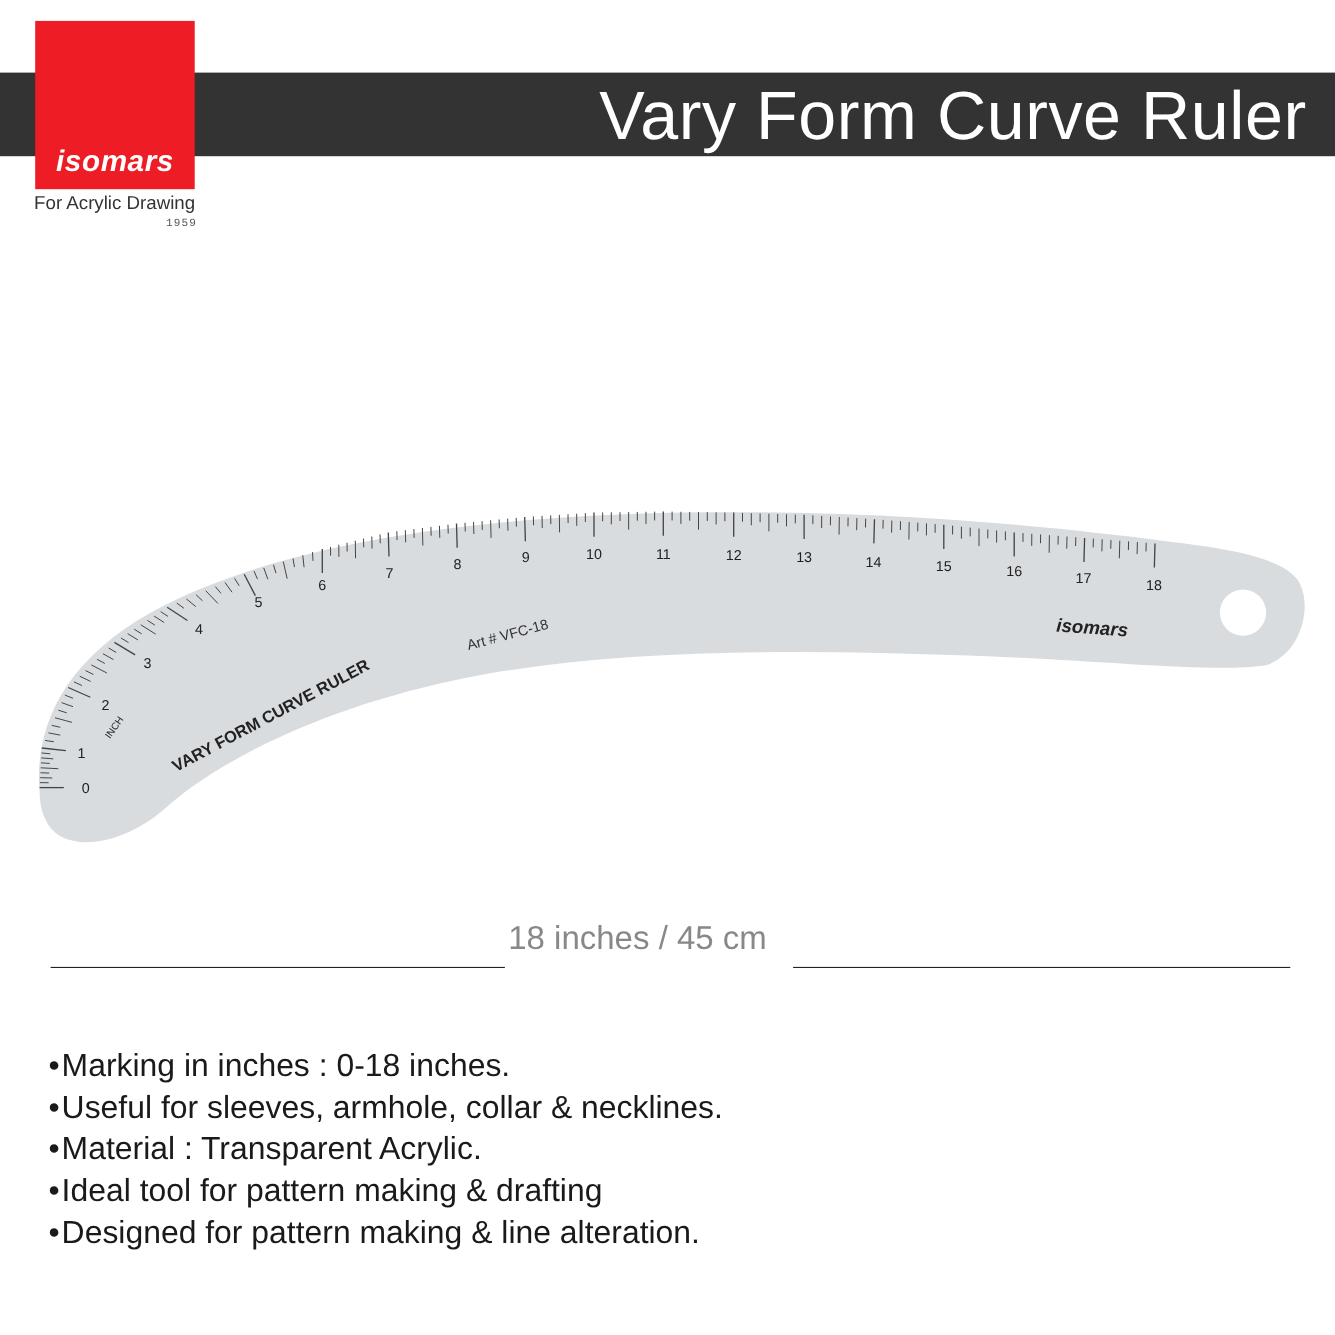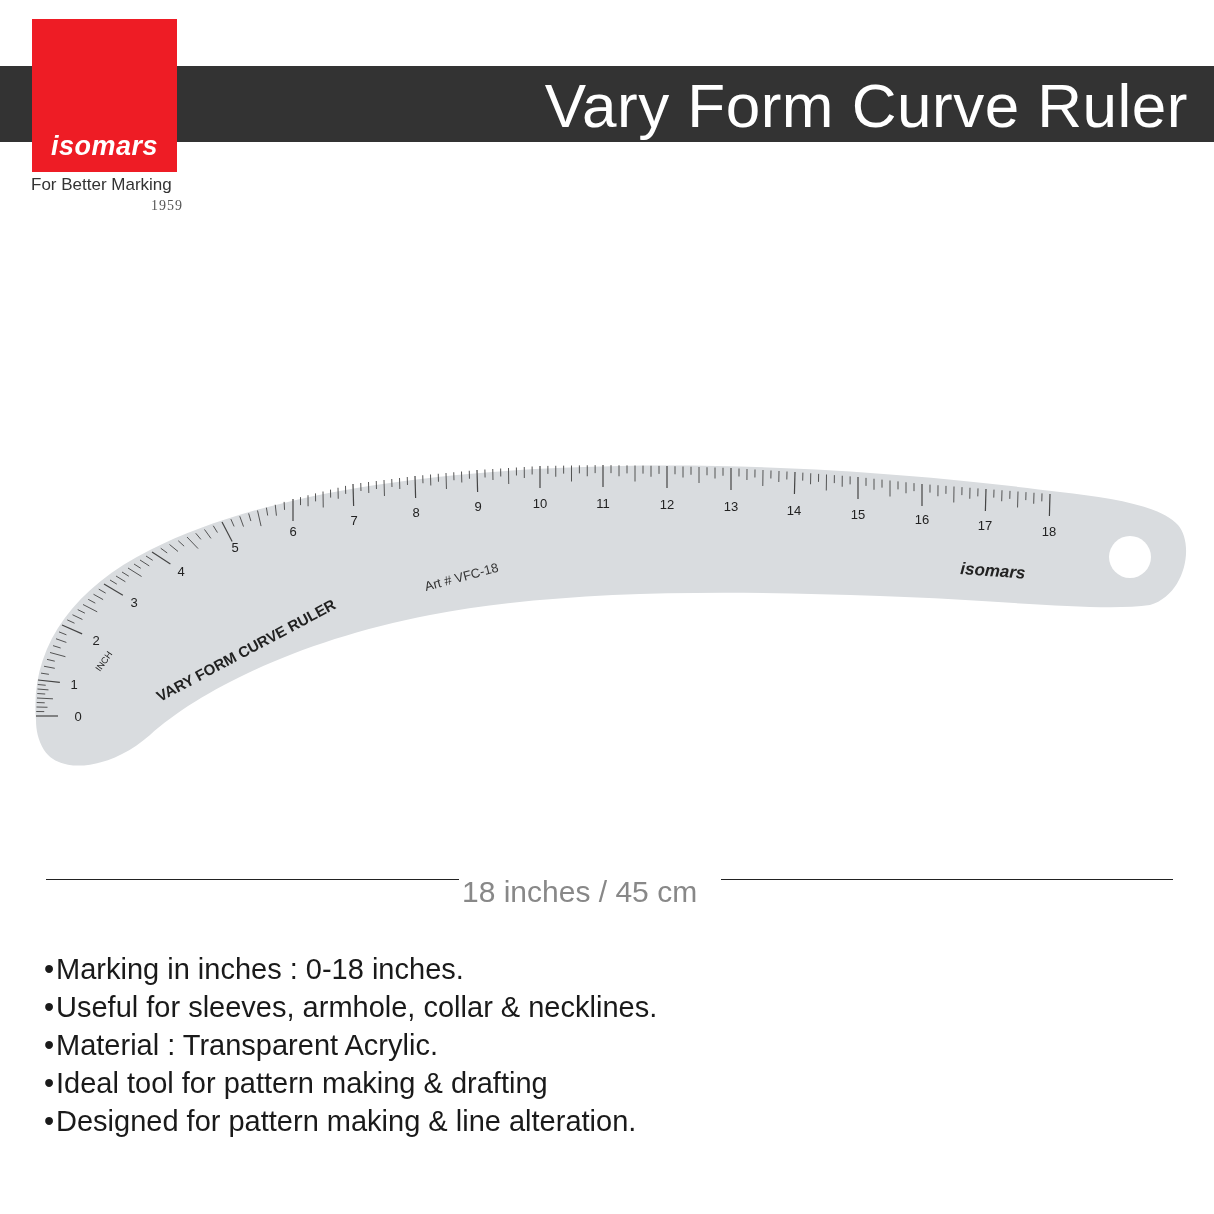--- a/index.html
+++ b/index.html
@@ -2,40 +2,40 @@
 <html><head>
 <meta charset="utf-8">
 <style>
   html, body { margin:0; padding:0; background:#ffffff; }
   body { width:1214px; height:1214px; position:relative; overflow:hidden; font-family:"Liberation Sans", sans-serif; }
   .banner { position:absolute; left:0; top:66px; width:1214px; height:76px; background:#333333; }
   .title { position:absolute; right:26px; top:68px; color:#ffffff; font-size:62px; line-height:76px; letter-spacing:0.5px; font-family:"Liberation Sans", sans-serif; }
   .logo-box { position:absolute; left:32px; top:19px; width:145px; height:153px; background:#ee1c25; }
   .logo-word { position:absolute; left:0; width:145px; top:112px; text-align:center; color:#ffffff; font-size:27px; font-weight:bold; font-style:italic; letter-spacing:0.5px; font-family:"Liberation Sans", sans-serif; }
   .tagline { position:absolute; left:31px; top:175px; font-size:17px; color:#333333; font-family:"Liberation Sans", sans-serif; }
-  .year { position:absolute; left:151px; top:198px; font-size:14px; color:#555555; letter-spacing:1px; font-family:Liberation Serif, serif; }
+  .year { position:absolute; left:151px; top:198px; font-size:10px; color:#555555; letter-spacing:1px; font-family:Liberation Mono, monospace; }
   .ruler-svg { position:absolute; left:0; top:0; }
   .dim-line { position:absolute; top:879px; height:1px; background:#222222; }
   .dim-left { left:46px; width:413px; }
   .dim-right { left:721px; width:452px; }
-  .dim-label { position:absolute; left:462px; top:874px; font-size:30px; color:#888888; line-height:36px; font-family:"Liberation Sans", sans-serif; }
+  .dim-label { position:absolute; left:462px; top:836px; font-size:30px; color:#888888; line-height:36px; font-family:"Liberation Sans", sans-serif; }
   .features { position:absolute; left:44px; top:950px; margin:0; padding:0; list-style:none; }
   .features li { font-size:29px; line-height:38px; color:#1a1a1a; white-space:nowrap; font-family:"Liberation Sans", sans-serif; }
   .bullet { display:inline-block; width:12px; }
 </style>
 </head>
 <body>
 
 <div class="banner"></div>
 <div class="title">Vary Form Curve Ruler</div>
 
 <div class="logo-box">
   <div class="logo-word">isomars</div>
 </div>
-<div class="tagline">For Better Marking</div>
+<div class="tagline">For Acrylic Drawing</div>
 <div class="year">1959</div>
 
 <svg class="ruler-svg" width="1214" height="1214" viewBox="0 0 1214 1214">
   <path fill="#d9dcdf" d="M 36 720
        C 30 650, 70 590, 150 550
        C 260 495, 420 470, 620 466
        C 800 463, 950 478, 1060 492
        C 1110 498, 1160 505, 1178 525
        C 1195 545, 1185 595, 1150 605
        C 1100 612, 1000 600, 880 596

